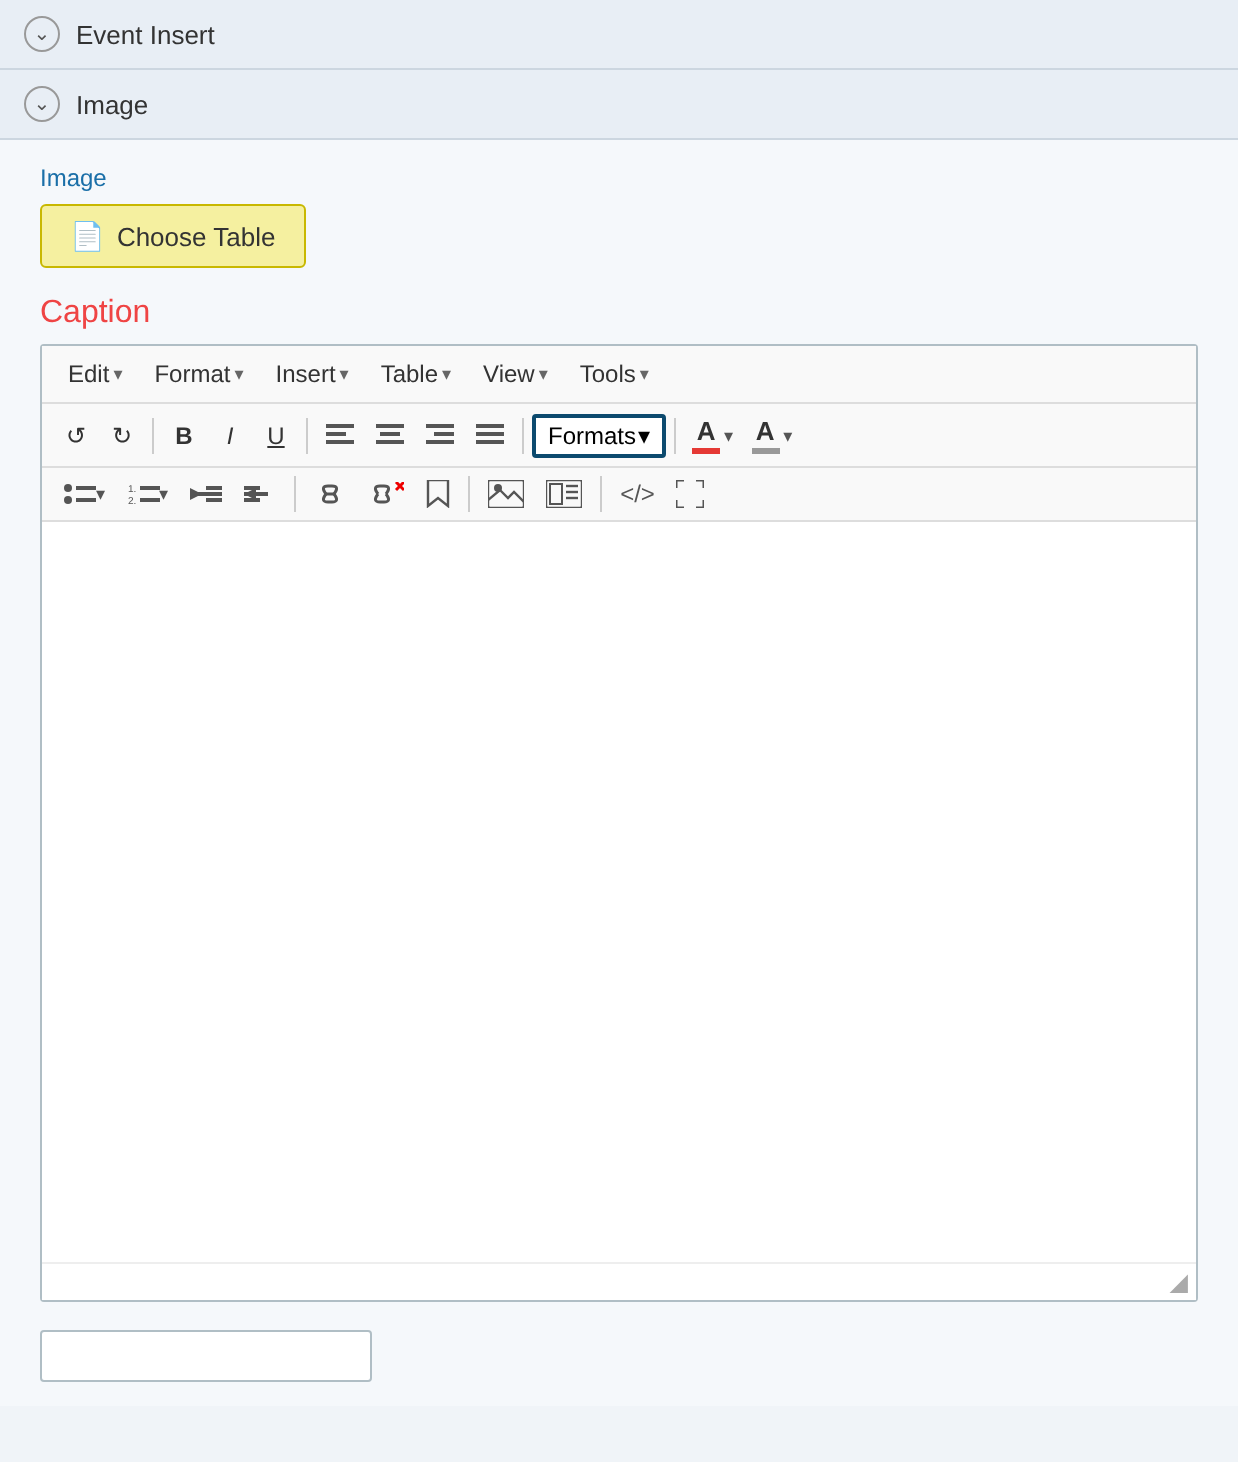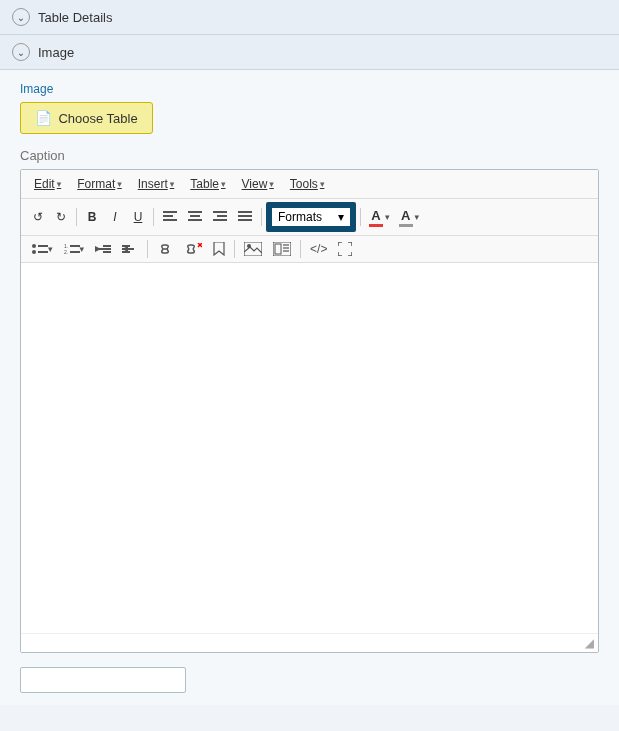--- a/index.html
+++ b/index.html
@@ -84,22 +84,22 @@
       font-size: 13px;
       color: #333;
       margin-bottom: 14px;
     }
     .choose-file-btn .file-icon {
       font-size: 14px;
       color: #8B4513;
     }
 
     .caption-label {
-      color: #737373;
-      font-size: 13px;
+      color: #ef4444;
+      font-size: 16px;
       margin-bottom: 6px;
       display: block;
     }
 
     .editor-container {
       border: 1px solid #b0bec5;
       background: #fff;
       border-radius: 2px;
     }
 
@@ -116,21 +116,20 @@
     .menu-item {
       padding: 3px 7px;
       cursor: pointer;
       font-size: 12px;
       color: #333;
       border-radius: 2px;
       white-space: nowrap;
       display: inline-flex;
       align-items: center;
       gap: 2px;
-      text-decoration: underline;
     }
     .menu-item .arrow {
       font-size: 9px;
       color: #666;
     }
 
     .editor-toolbar {
       display: flex;
       align-items: center;
       padding: 3px 6px;
@@ -161,29 +160,29 @@
       background: #ccc;
       margin: 0 3px;
       flex-shrink: 0;
     }
 
     .toolbar-bold { font-weight: bold; }
     .toolbar-italic { font-style: italic; }
     .toolbar-underline { text-decoration: underline; }
 
     .formats-dropdown {
-      border: 6px solid #0c4a6e;
+      border: 2px solid #0c4a6e;
       border-radius: 2px;
       padding: 2px 6px;
       font-size: 12px;
       background: #fff;
       cursor: pointer;
       display: inline-flex;
       align-items: center;
-      gap: 16px;
+      gap: 1px;
     }
 
     .editor-toolbar-row2 {
       display: flex;
       align-items: center;
       padding: 3px 6px;
       border-bottom: 1px solid #ddd;
       gap: 1px;
       flex-wrap: nowrap;
       background: #f9f9f9;
@@ -244,21 +243,21 @@
       height: 3px;
       background: #999;
       margin-top: 1px;
     }
   </style>
 </head>
 <body>
 
 <div class="section-header">
   <div class="chevron">⌄</div>
-  <span class="section-title">Table Details</span>
+  <span class="section-title">Event Insert</span>
 </div>
 
 <div class="image-section-header">
   <div class="chevron">⌄</div>
   <span>Image</span>
 </div>
 
 <div class="content-area">
 
   

